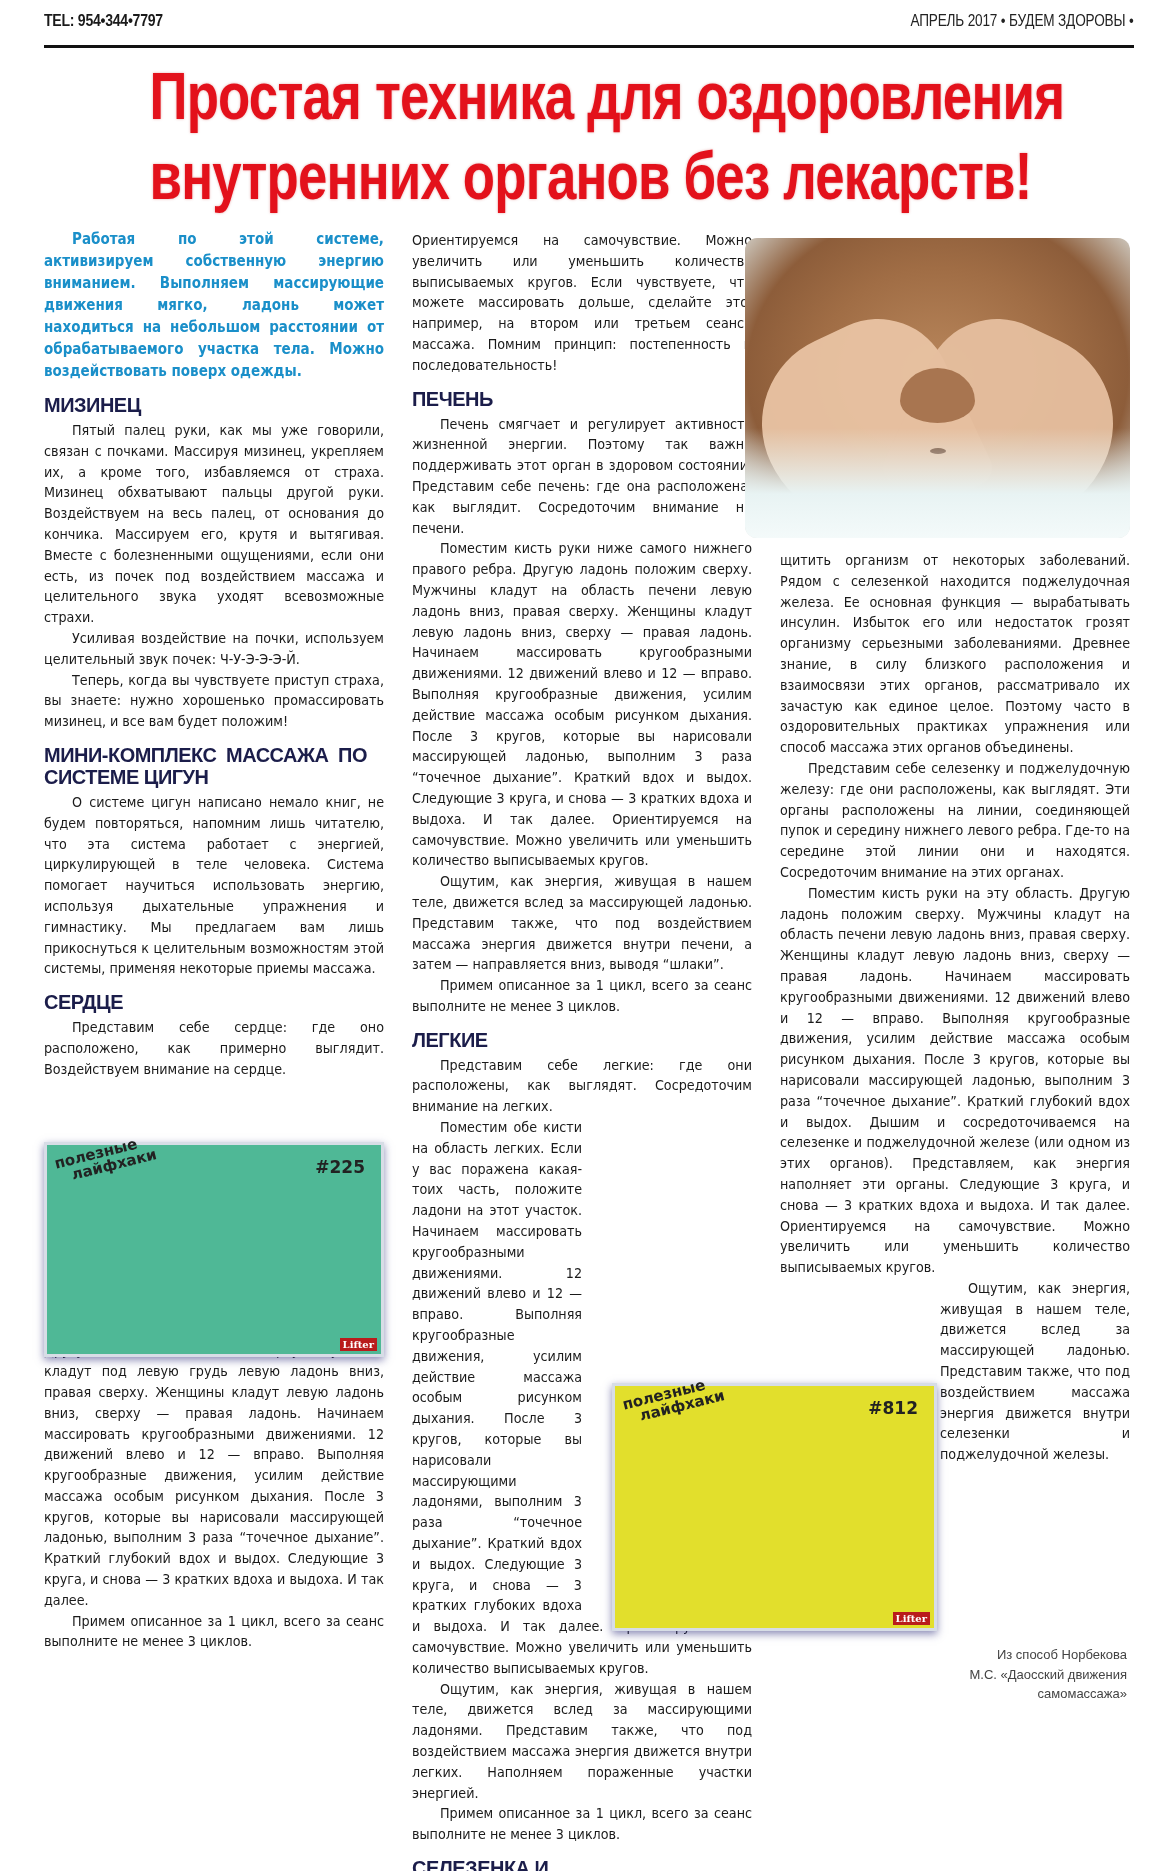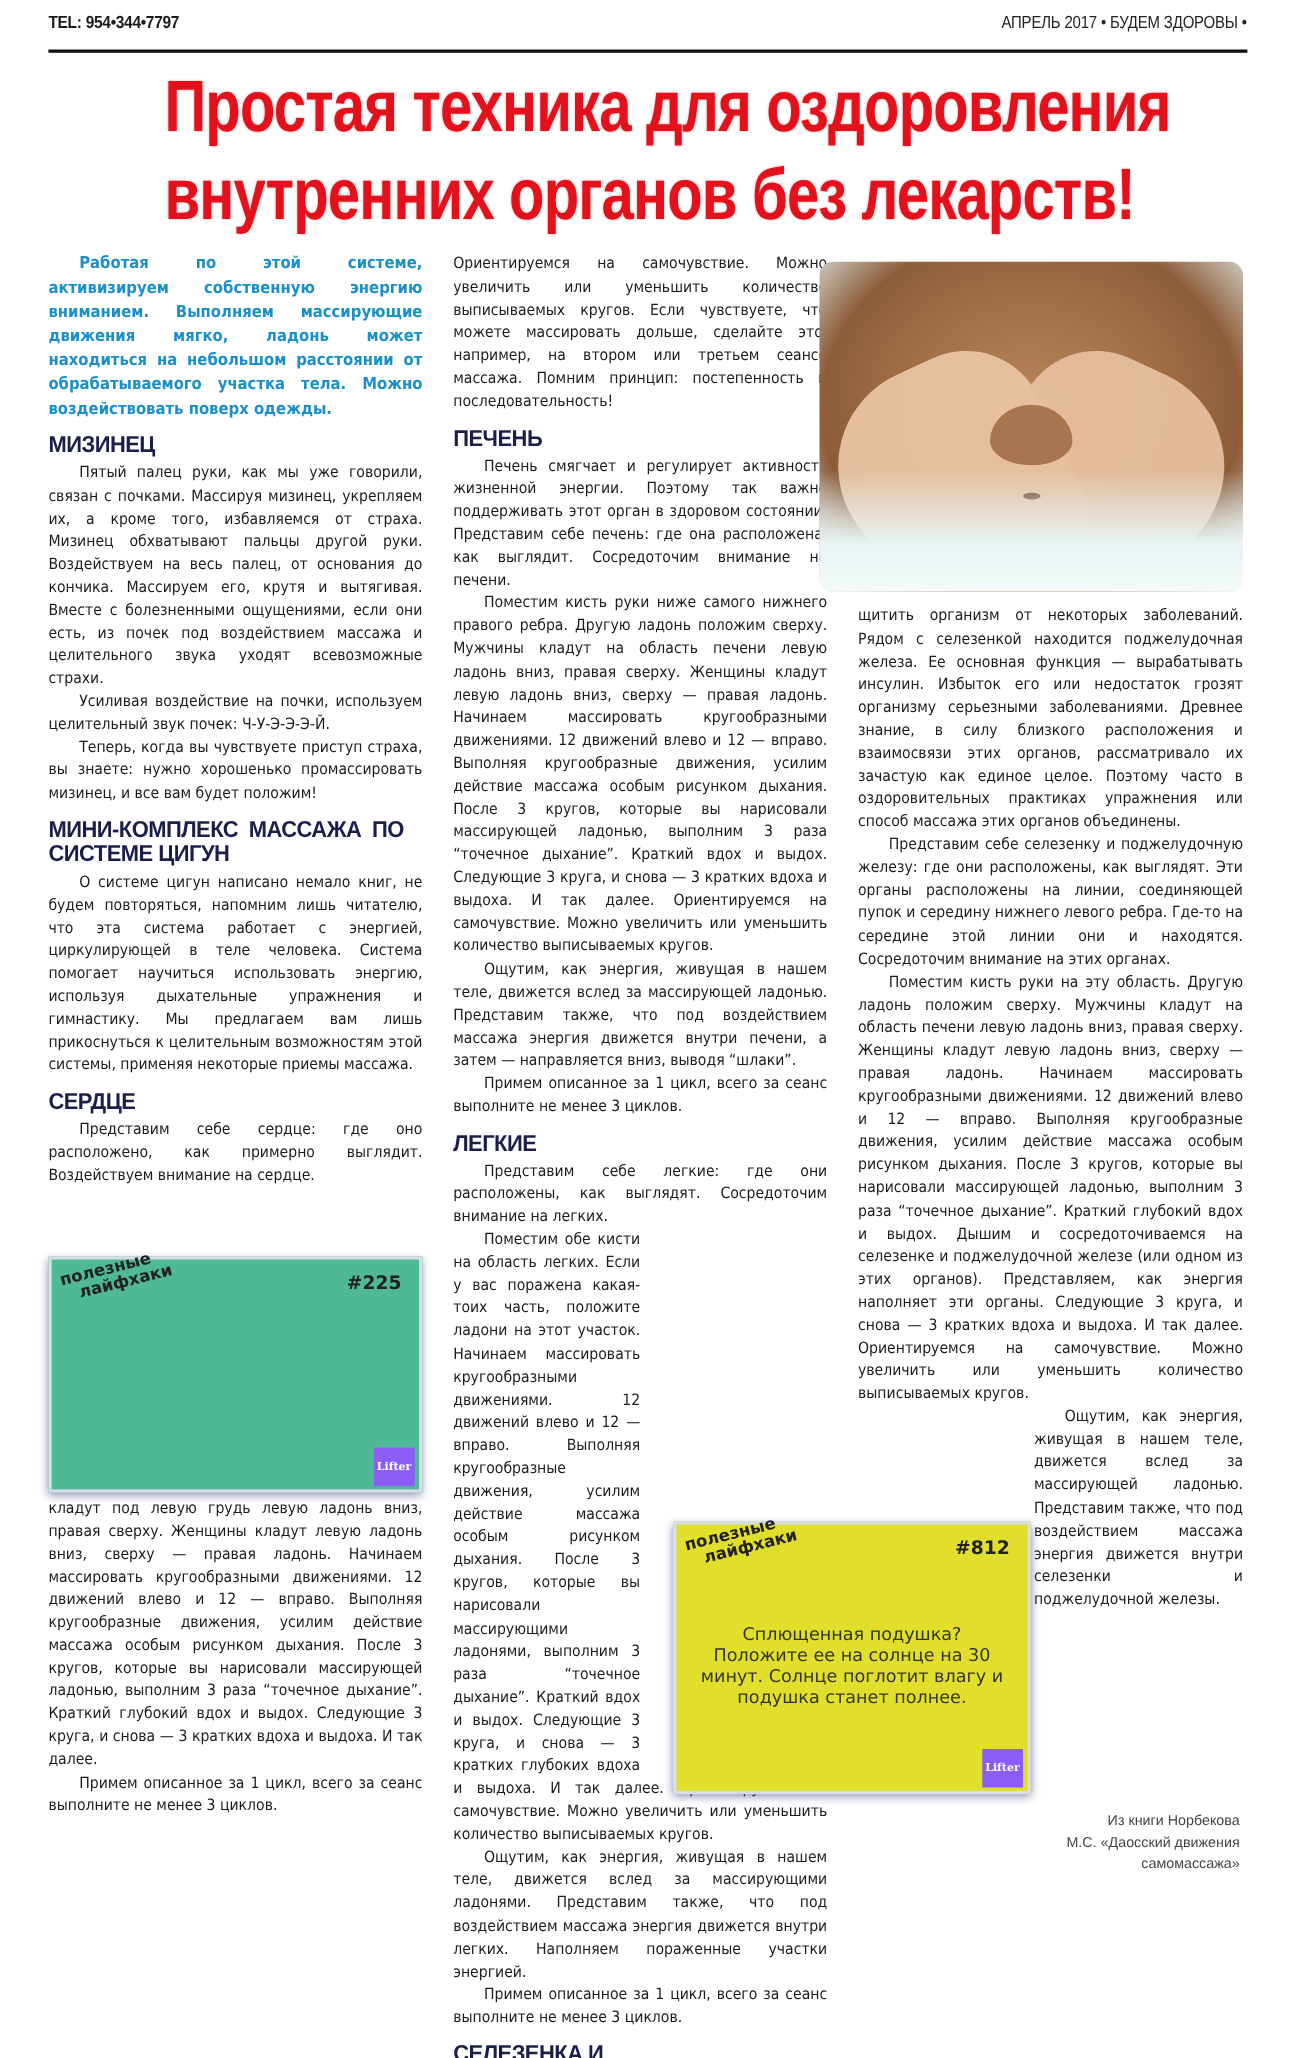--- a/index.html
+++ b/index.html
@@ -24,21 +24,21 @@
   h2.sec { font-family: "Liberation Sans", sans-serif; font-weight: 900; color: #1b1d4a; font-size: 21px; line-height: 22px; margin: 12px 0 4px 0; letter-spacing: -0.5px; text-transform: uppercase; transform: scaleX(0.95); transform-origin: left; }
 
   .hack { position: absolute; border: 3px solid #d7dde6; box-shadow: 0 3px 8px rgba(40,40,120,0.55); font-family: "DejaVu Sans", sans-serif; }
   .hack-green { left: 44px; top: 1142px; width: 340px; height: 215px; background: #4fb896; }
   .hack-yellow { left: 612px; top: 1383px; width: 325px; height: 248px; background: #e2df2c; }
   .hack .tag { position: absolute; left: 6px; top: 12px; font-weight: bold; font-size: 15px; line-height: 15px; color: #222; transform: rotate(-14deg); transform-origin: left top; }
   .hack .num { position: absolute; right: 16px; top: 12px; font-weight: bold; font-size: 17px; color: #222; }
   .hack .msg { position: absolute; left: 20px; right: 20px; text-align: center; font-size: 16px; line-height: 19px; color: #333; }
   .hack-green .msg { top: 82px; }
   .hack-yellow .msg { top: 90px; }
-  .hack .brand { position: absolute; right: 4px; bottom: 3px; background: #8b5cf6; color: #fff; font-family: "DejaVu Serif", serif; font-weight: bold; font-size: 10px; padding: 12px 3px; }
+  .hack .brand { position: absolute; right: 4px; bottom: 3px; background: #b91c1c; color: #fff; font-family: "DejaVu Serif", serif; font-weight: bold; font-size: 10px; padding: 1px 3px; }
 
   .photo { position: absolute; left: 745px; top: 238px; width: 385px; height: 300px; border-radius: 12px; overflow: hidden; background: radial-gradient(ellipse at 50% 45%, #b9875c 0%, #a06d45 45%, #8d5d3a 70%, #e7f2f2 100%); }
   .photo .towel { position: absolute; left: 0; bottom: 0; width: 100%; height: 110px; background: linear-gradient(180deg, rgba(230,243,243,0) 0%, #e8f3f3 60%, #f4fafa 100%); }
   .photo .hand-l { position: absolute; left: 20px; top: 90px; width: 200px; height: 200px; background: #e9c3a3; border-radius: 50% 40% 10% 60%; transform: rotate(-25deg); opacity: 0.95; }
   .photo .hand-r { position: absolute; right: 20px; top: 90px; width: 200px; height: 200px; background: #e6bf9f; border-radius: 40% 50% 60% 10%; transform: rotate(25deg); opacity: 0.95; }
   .photo .heart { position: absolute; left: 155px; top: 130px; width: 75px; height: 55px; background: #a87550; border-radius: 50% 50% 50% 50% / 60% 60% 40% 40%; }
   .photo .navel { position: absolute; left: 185px; top: 210px; width: 16px; height: 6px; background: #6d4228; border-radius: 50%; }
 
   .source { position: absolute; left: 830px; top: 1645px; width: 297px; text-align: right; font-family: "Liberation Sans", sans-serif; font-size: 13px; line-height: 19.5px; color: #444; }
 </style>
@@ -121,21 +121,20 @@
   <div class="num">#225</div>
   <div class="brand">Lifter</div>
 </div>
 
 <div class="hack hack-yellow">
   <div class="tag">
     <span>полезные</span><br>
     <span style="padding-left:14px">лайфхаки</span>
   </div>
   <div class="num">#812</div>
-  <div class="msg">Сплющенная подушка? Положите ее на солнце на 30 минут. Солнце поглотит влагу и подушка станет полнее.</div>
   <div class="brand">Lifter</div>
 </div>
 
 <div class="source">
-  <div>Из книги Норбекова</div>
+  <div>Из способ Норбекова</div>
   <div>М.С. «Даосский движения</div>
   <div>самомассажа»</div>
 </div>
 
 </body></html>

